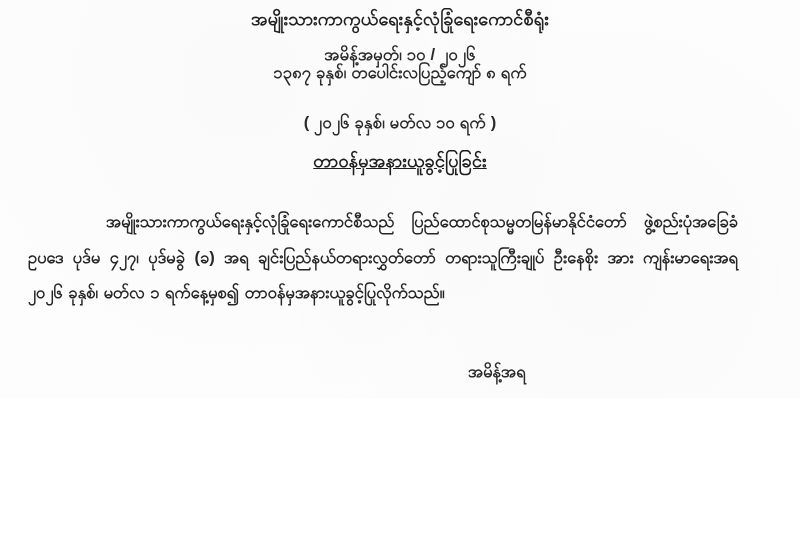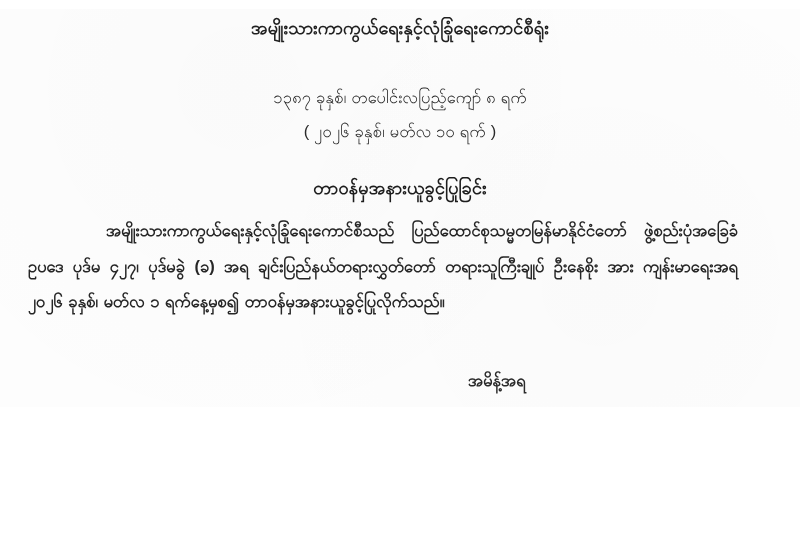--- a/index.html
+++ b/index.html
@@ -5,21 +5,21 @@
   * { margin: 0; padding: 0; box-sizing: border-box; }
 
   html, body {
     background: #ffffff;
   }
 
   .page {
     position: relative;
     width: 800px;
     height: 398px;
-    margin: 9px auto;
+    margin: 0 auto;
     background: #fdfdfd;
     color: #242424;
     font-family: "Liberation Sans", "DejaVu Sans", sans-serif;
     overflow: hidden;
     
     background-image: radial-gradient(circle at 30% 20%, rgba(0,0,0,0.012), transparent 60%),
                       radial-gradient(circle at 75% 70%, rgba(0,0,0,0.010), transparent 55%);
   }
 
   .line {
@@ -32,28 +32,29 @@
   }
 
   .office-name {
     top: 7px;
     font-size: 18px;
     font-weight: 700;
     color: #1f1f1f;
   }
 
   .order-number   { top: 44px;  font-size: 16.5px; font-weight: 600; color: #2a2a2a; }
-  .myanmar-date   { top: 78px;  font-size: 16.5px; font-weight: 400; color: #2a2a2a; }
-  .gregorian-date { top: 112px; font-size: 16.5px; font-weight: 400; color: #2a2a2a; }
+  .myanmar-date   { top: 62px;  font-size: 16.5px; font-weight: 700; color: #2a2a2a; }
+  .gregorian-date { top: 112px; font-size: 16.5px; font-weight: 700; color: #2a2a2a; }
 
   .subject-title {
-    top: 167px;
+    top: 149px;
     font-size: 18px;
     font-weight: 700;
     color: #1d1d1d;
+    text-decoration: underline;
   }
 
   .body-paragraph {
     position: absolute;
     top: 204px;
     left: 28px;
     width: 710px;
     font-size: 16.5px;
     font-weight: 600;
     line-height: 35.5px;
@@ -97,20 +98,21 @@
     white-space: nowrap;
   }
 </style>
 </head>
 <body>
 
 <div class="page">
 
   <div class="line office-name">အမျိုးသားကာကွယ်ရေးနှင့်လုံခြုံရေးကောင်စီရုံး</div>
 
+  <div class="line order-number">အမိန့်အမှတ်၊ ၁၀ / ၂၀၂၆</div>
 
   <div class="line myanmar-date">၁၃၈၇ ခုနှစ်၊ တပေါင်းလပြည့်ကျော် ၈ ရက်</div>
 
   <div class="line gregorian-date">( ၂၀၂၆ ခုနှစ်၊ မတ်လ ၁၀ ရက် )</div>
 
   <div class="line subject-title">တာဝန်မှအနားယူခွင့်ပြုခြင်း</div>
 
   <div class="body-paragraph">အမျိုးသားကာကွယ်ရေးနှင့်လုံခြုံရေးကောင်စီသည် ပြည်ထောင်စုသမ္မတမြန်မာနိုင်ငံတော် ဖွဲ့စည်းပုံအခြေခံဥပဒေ ပုဒ်မ ၄၂၇၊ ပုဒ်မခွဲ (ခ) အရ ချင်းပြည်နယ်တရားလွှတ်တော် တရားသူကြီးချုပ် ဦးနေစိုး အား ကျန်းမာရေးအရ ၂၀၂၆ ခုနှစ်၊ မတ်လ ၁ ရက်နေ့မှစ၍ တာဝန်မှအနားယူခွင့်ပြုလိုက်သည်။</div>
 
   <div class="by-order">အမိန့်အရ</div>

